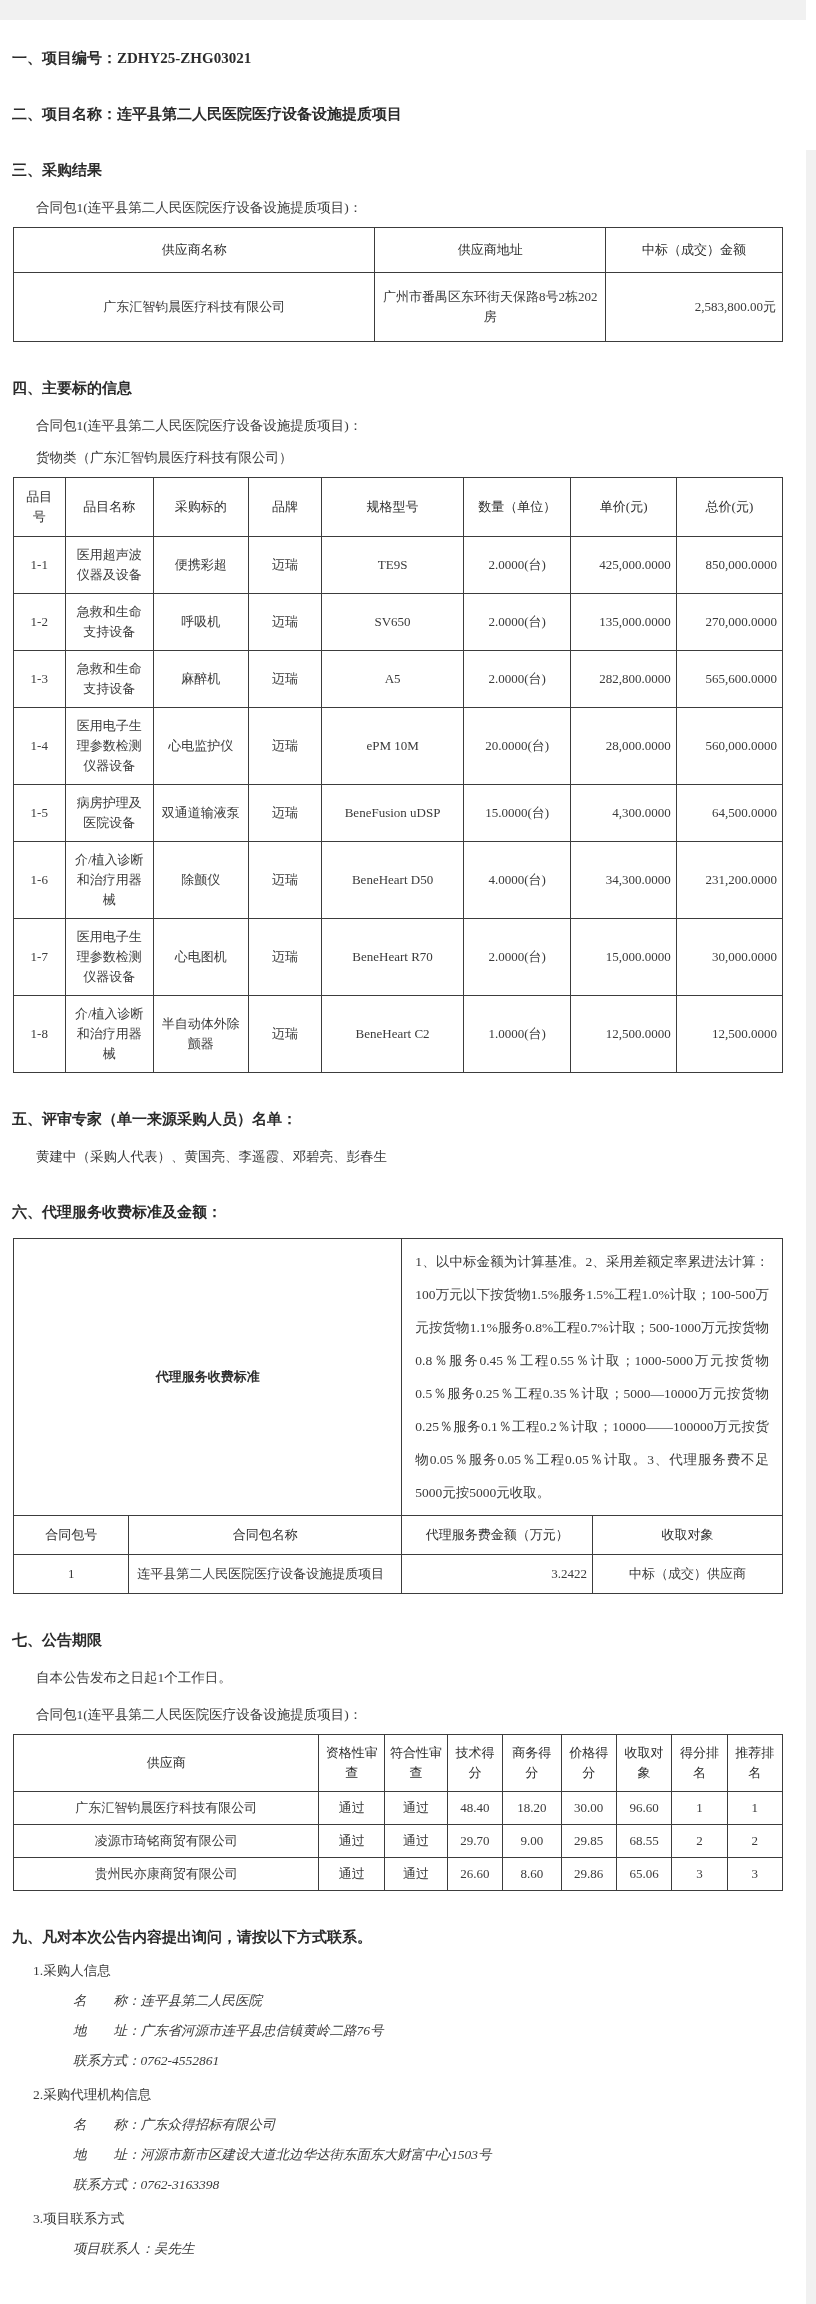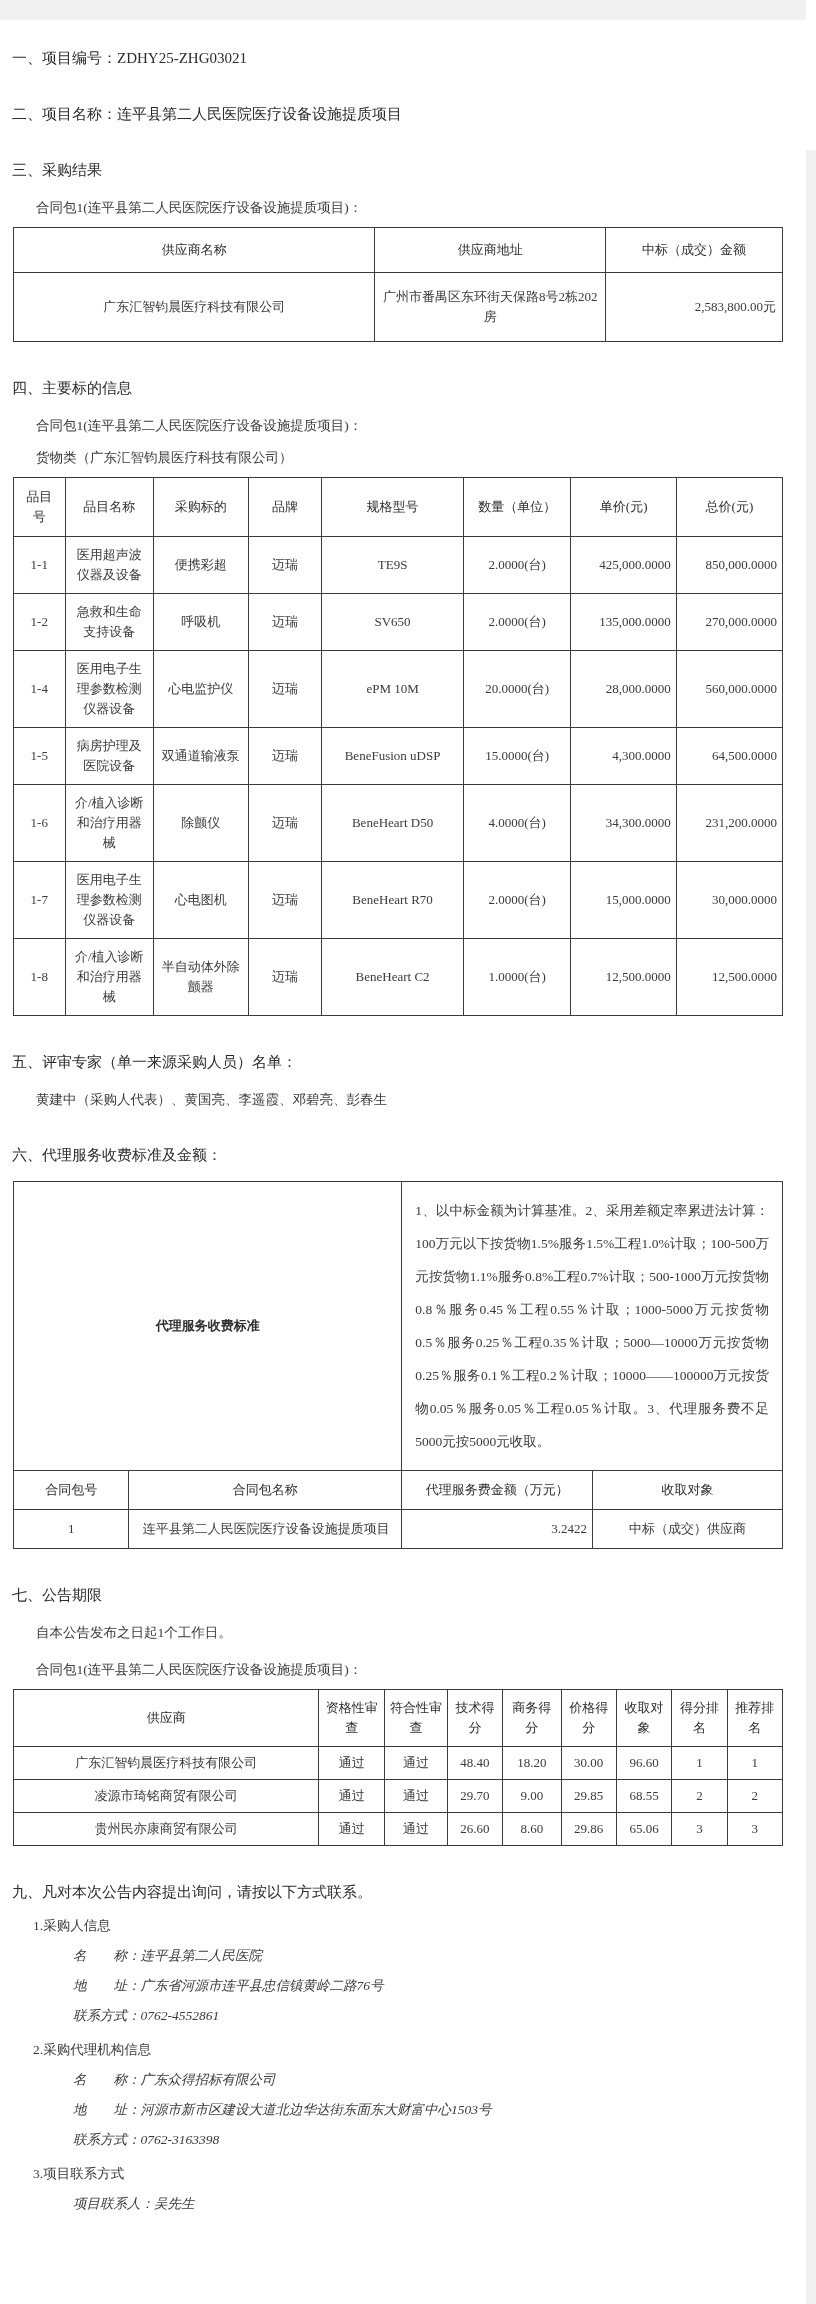--- a/index.html
+++ b/index.html
@@ -3,36 +3,36 @@
 <meta charset="utf-8">
 <style>
   * { margin:0; padding:0; box-sizing:border-box; }
   html,body { width:816px; height:2304px; overflow:hidden; background:#ffffff; }
   body { font-family:"Liberation Serif","DejaVu Serif",serif; color:#333; font-size:13px; }
   .edge-top { position:absolute; left:0; top:0; width:806px; height:20px; background:#f1f1f1; }
   .scroll-track { position:absolute; left:806px; top:150px; width:10px; height:2154px; background:#f1f1f1; }
   .scroll-thumb { position:absolute; left:806px; top:0; width:10px; height:150px; background:#ffffff; }
   .page { position:absolute; left:0; top:20px; width:806px; min-height:2280px; background:#fff; }
 
-  .sec-title { font-weight:normal; color:#2b2b2b; font-size:15px; margin:36px 0 0 12px; line-height:20px; }
+  .sec-title { font-weight:bold; color:#2b2b2b; font-size:15px; margin:36px 0 0 12px; line-height:20px; }
   .sec-title.first { margin-top:28px; }
   .para { margin:18px 0 0 36px; line-height:19px; color:#3a3a3a; font-size:13.5px; }
   .para.tight { margin-top:13px; }
 
   table { border-collapse:collapse; table-layout:fixed; width:770px; margin:10px 0 0 13px; }
   th, td { border:1px solid #3c3c3c; text-align:center; vertical-align:middle; padding:9px 6px; line-height:20px; font-size:13px; color:#3a3a3a; word-break:break-word; }
   th { font-weight:normal; color:#2e2e2e; }
   td.num { text-align:right; padding-right:5px; }
-  td.left { text-align:center; padding-left:8px; }
+  td.left { text-align:left; padding-left:8px; }
   .t1 th { padding:12px 6px; }
   .t1 td { padding:14px 6px; }
   .t2 td { padding:8px 5px; }
   .t3a { margin-top:16px; }
   .t3a td.label-cell { font-weight:bold; color:#2e2e2e; }
-  .t3a td.fee-text { text-align:justify; text-align-last:left; padding:12px 13px; line-height:33px; font-size:13.5px; }
+  .t3a td.fee-text { text-align:justify; text-align-last:left; padding:6px 13px; line-height:33px; font-size:13.5px; }
   .t3b { margin-top:-1px; }
   .t4 td { padding:6px 4px; }
   .t4 th { padding:8px 4px; }
 
   .contact-h { margin:14px 0 0 33px; line-height:20px; font-size:13.5px; color:#3a3a3a; }
   .contact-l { margin:10px 0 0 73px; line-height:20px; font-size:13.5px; color:#3a3a3a;font-style:italic; }
 </style>
 </head>
 <body>
 
@@ -111,20 +111,30 @@
           <td>1-2</td>
           <td>急救和生命支持设备</td>
           <td>呼吸机</td>
           <td>迈瑞</td>
           <td>SV650</td>
           <td>2.0000(台)</td>
           <td class="num">135,000.0000</td>
           <td class="num">270,000.0000</td>
         </tr>
         <tr>
+          <td>1-3</td>
+          <td>急救和生命支持设备</td>
+          <td>麻醉机</td>
+          <td>迈瑞</td>
+          <td>A5</td>
+          <td>2.0000(台)</td>
+          <td class="num">282,800.0000</td>
+          <td class="num">565,600.0000</td>
+        </tr>
+        <tr>
           <td>1-4</td>
           <td>医用电子生理参数检测仪器设备</td>
           <td>心电监护仪</td>
           <td>迈瑞</td>
           <td>ePM 10M</td>
           <td>20.0000(台)</td>
           <td class="num">28,000.0000</td>
           <td class="num">560,000.0000</td>
         </tr>
         <tr>

